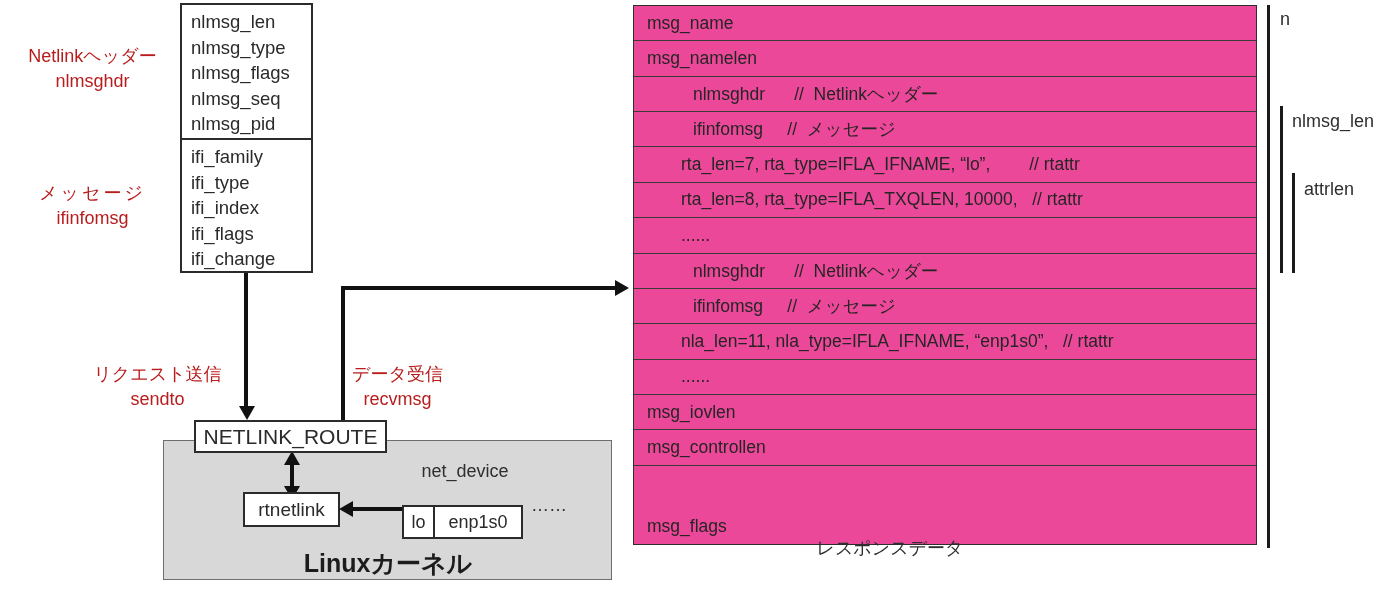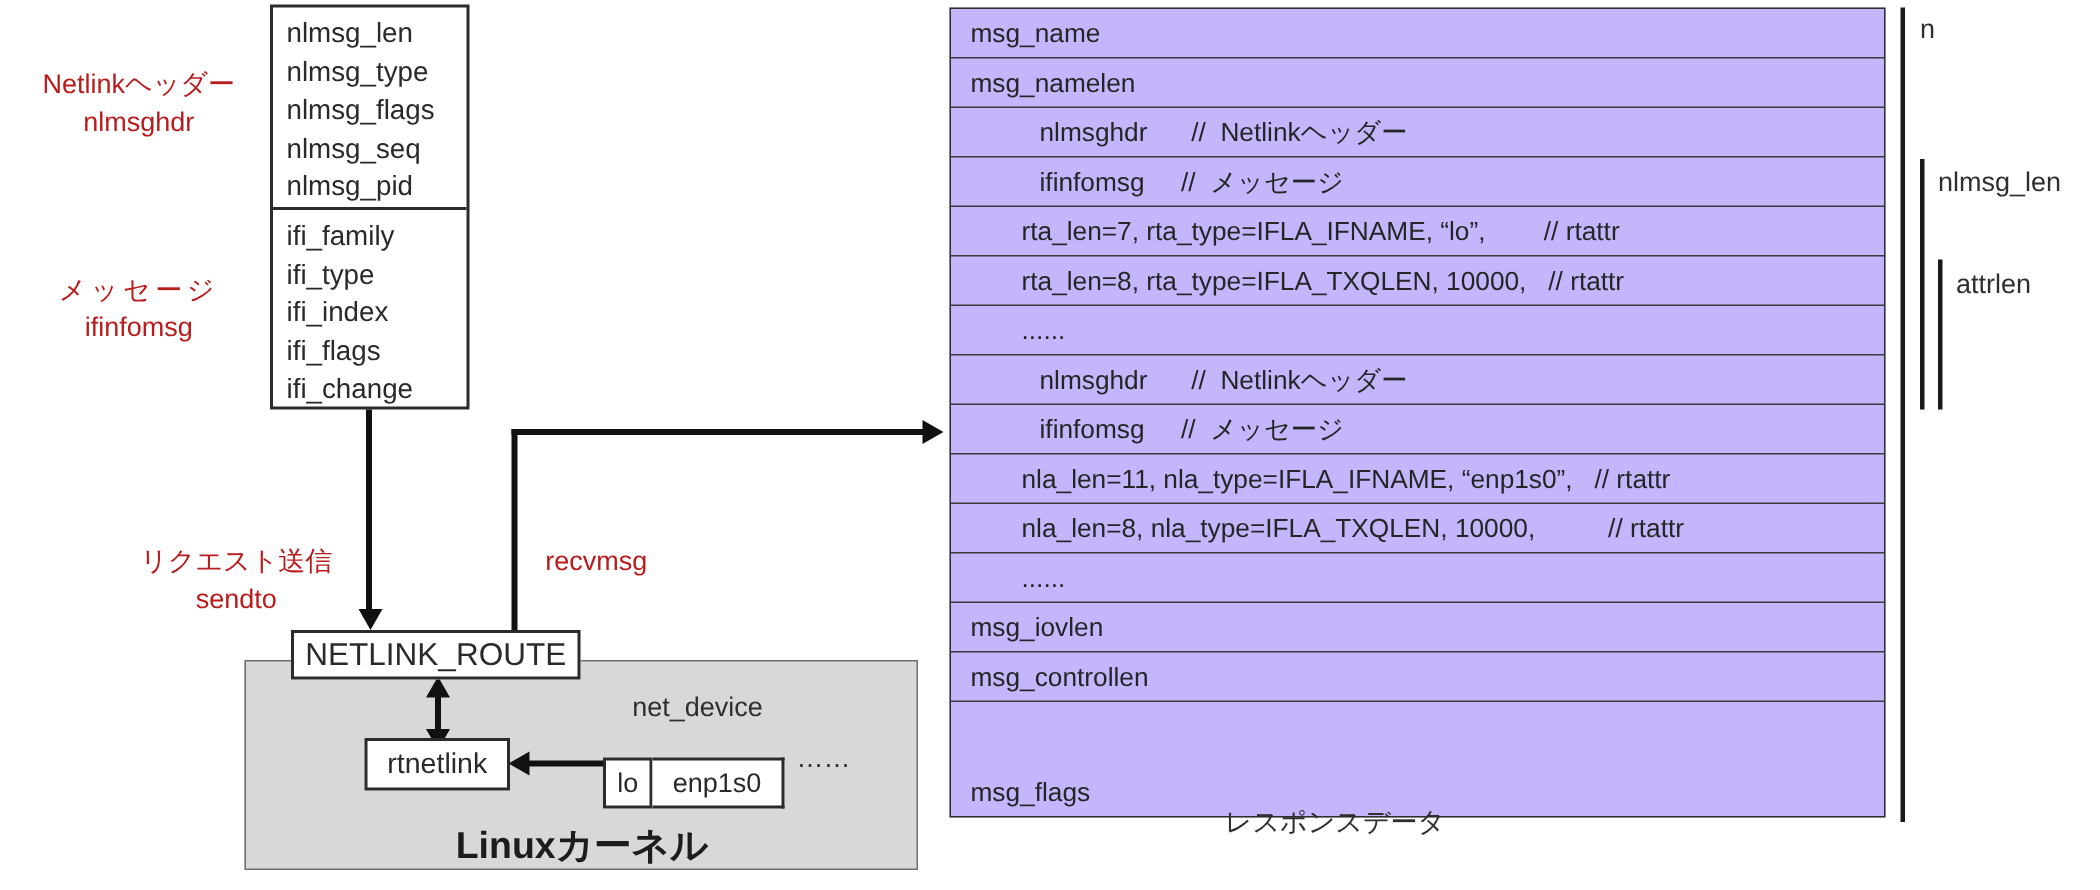--- a/index.html
+++ b/index.html
@@ -32,21 +32,21 @@
                    display:flex; align-items:center; justify-content:center; font-size:19px; color:#2a2a2a; }
   .netdev-label { left:404px; top:461px; width:122px; text-align:center; font-size:18px; color:#2f2f2f; }
   .dev-row { left:402px; top:493px; height:34px; display:flex;margin-top:12px; }
   .dev-cell { border:2px solid #2b2b2b; background:#fff; display:flex; align-items:center; justify-content:center;
               font-size:18px; color:#2a2a2a; }
   .dev-cell + .dev-cell { border-left:none; }
   .dev-more { left:531px; top:495px; font-size:18px; color:#2f2f2f; }
   .kernel-title { left:288px; top:547px; width:200px; text-align:center; font-weight:bold; font-size:25px; color:#1c1c1c; }
 
   
-  .resp-table { left:633px; top:5px; width:624px; height:540px; border:1.6px solid #2e2e2e; background:#c4b5fd;
+  .resp-table { left:633px; top:5px; width:624px; height:540px; border:1.6px solid #2e2e2e; background:#ec4899;
                 display:flex; flex-direction:column; }
   .trow { flex:1 1 0; display:flex; align-items:center; border-bottom:1.4px solid #3a3a3a;
           font-size:17.5px; color:#252525; white-space:pre; overflow:hidden; }
   .trow:last-child { border-bottom:none;margin-top:44px; }
   .i0 { padding-left:13px; }
   .i1 { padding-left:59px; }
   .i2 { padding-left:47px; }
 
   .caption { left:755px; top:536px; width:270px; text-align:center; font-size:18px; color:#2f2f2f; }
 
@@ -88,20 +88,21 @@
   <div class="abs ah ah-down" style="left:239px; top:406px;"></div>
   <div class="abs side-label" style="left:75px; top:362px;">
     <div>リクエスト送信</div>
     <div>sendto</div>
   </div>
 
   <div class="abs line" style="left:341px; top:286px; width:4px; height:134px;"></div>
   <div class="abs line" style="left:341px; top:286px; width:276px; height:4px;"></div>
   <div class="abs ah ah-right" style="left:615px; top:280px;"></div>
   <div class="abs side-label" style="left:315px; top:362px;">
+    <div>データ受信</div>
     <div>recvmsg</div>
   </div>
 
   <div class="abs kernel-box"></div>
   <div class="abs socket-box">
     <span>NETLINK_ROUTE</span>
   </div>
 
   <div class="abs line" style="left:290px; top:462px; width:4px; height:26px;"></div>
   <div class="abs ah ah-up" style="left:284px; top:451px;"></div>
@@ -127,21 +128,20 @@
     <div class="trow i0">msg_name</div>
     <div class="trow i0">msg_namelen</div>
     <div class="trow i1">nlmsghdr      //  Netlinkヘッダー</div>
     <div class="trow i1">ifinfomsg     //  メッセージ</div>
     <div class="trow i2">rta_len=7, rta_type=IFLA_IFNAME, “lo”,        // rtattr</div>
     <div class="trow i2">rta_len=8, rta_type=IFLA_TXQLEN, 10000,   // rtattr</div>
     <div class="trow i2">......</div>
     <div class="trow i1">nlmsghdr      //  Netlinkヘッダー</div>
     <div class="trow i1">ifinfomsg     //  メッセージ</div>
     <div class="trow i2">nla_len=11, nla_type=IFLA_IFNAME, “enp1s0”,   // rtattr</div>
-    <div class="trow i2">nla_len=8, nla_type=IFLA_TXQLEN, 10000,          // rtattr</div>
     <div class="trow i2">......</div>
     <div class="trow i0">msg_iovlen</div>
     <div class="trow i0">msg_controllen</div>
     <div class="trow i0">msg_flags</div>
   </div>
 
   <div class="abs caption">レスポンスデータ</div>
 
   <div class="abs bracket" style="left:1267px; top:5px; height:543px;"></div>
   <div class="abs bracket-label" style="left:1280px; top:9px;">n</div>

